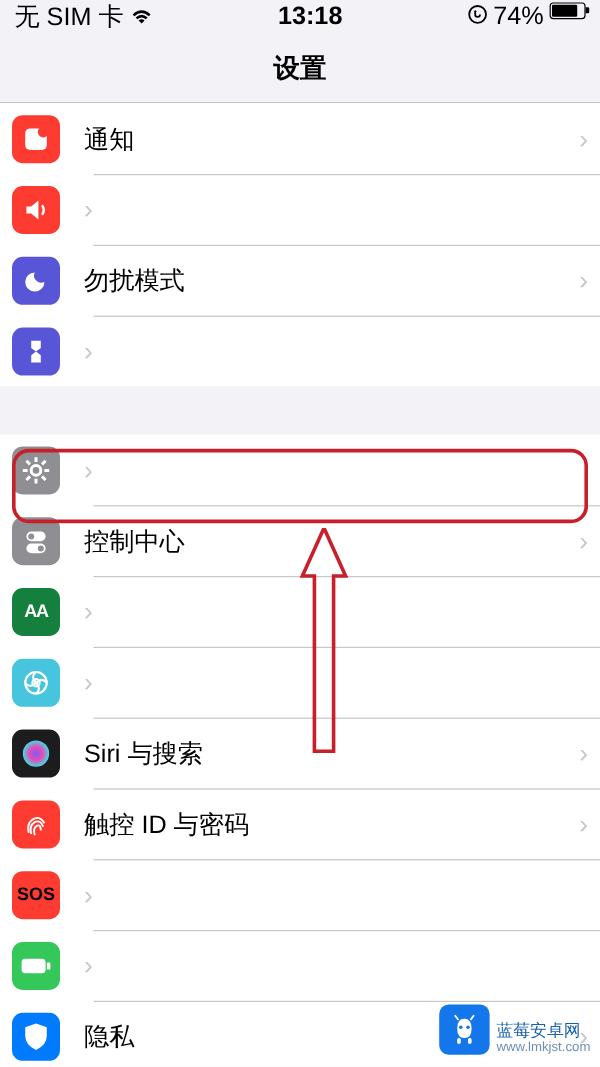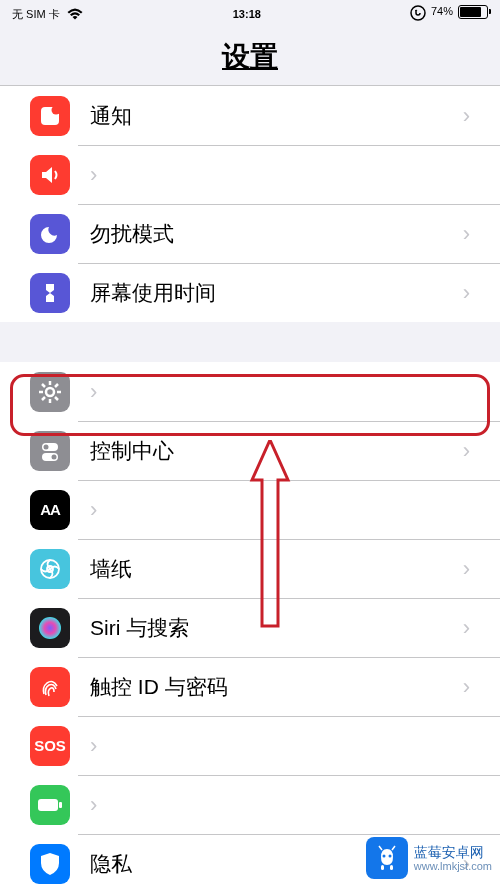--- a/index.html
+++ b/index.html
@@ -11,21 +11,21 @@
       position: relative;
       overflow: hidden;
     }
     .status-bar {
       height: 28px;
       display: flex;
       align-items: center;
       justify-content: space-between;
       padding: 0 12px;
       background: #f2f2f7;
-      font-size: 11px;
+      font-size: 21px;
     }
     .status-left { display: flex; align-items: center; gap: 6px; }
     .status-right { display: flex; align-items: flex-start; gap: 5px; }
     .wifi-icon { display: inline-block; }
     .battery-icon {
       width: 30px; height: 14px;
       border: 1.5px solid #000; border-radius: 3px;
       position: relative;
     }
     .battery-icon::after {
@@ -35,27 +35,27 @@
     .battery-fill {
       position: absolute; left: 1px; top: 1px; bottom: 1px;
       width: 74%; background: #000; border-radius: 1px;
     }
     .header {
       height: 58px;
       display: flex; align-items: center; justify-content: center;
       background: #f2f2f7;
       border-bottom: 0.5px solid #c6c6c8;
     }
-    .header-title { font-size: 28px; font-weight: 600; text-decoration: underline; }
+    .header-title { font-size: 22px; font-weight: 600; }
     .section { background: #fff; }
     .section + .section { margin-top: 40px; }
     .row {
       height: 59px;
       display: flex; align-items: center;
-      padding: 0 30px;
+      padding: 0 10px;
       position: relative;
     }
     .row + .row::before {
       content: ''; position: absolute; left: 78px; right: 0; top: 0;
       height: 0.5px; background: #c6c6c8;
     }
     .row-icon {
       width: 40px; height: 40px; border-radius: 9px;
       display: flex; align-items: center; justify-content: center;
       flex-shrink: 0; margin-right: 20px;
@@ -74,42 +74,42 @@
       z-index: 10;
     }
     .arrow-annotation {
       position: absolute;
       left: 248px; top: 440px;
       pointer-events: none; z-index: 10;
     }
     .watermark {
       position: absolute;
       right: 8px; bottom: 10px;
-      display: flex; align-items: center; gap: 6px;
+      display: flex; align-items: flex-end; gap: 6px;
       z-index: 20;
     }
     .watermark-icon {
       width: 42px; height: 42px; background: #1376ea;
       border-radius: 8px; position: relative;
       display:flex;align-items:center;justify-content:center;
     }
     .watermark-text { font-size: 14px; color: #1a5fb0; line-height: 1.2; }
     .watermark-url { font-size: 11px; color: #6b8fb8; }
     
     .ic-notif { background:#fe3b30; }
     .ic-sound { background:#fe3b30; }
     .ic-dnd { background:#5856d6; }
     .ic-screen { background:#5856d6; }
     .ic-general { background:#8e8e93; }
     .ic-control { background:#8e8e93; }
-    .ic-display { background:#000000;text-align:center; }
+    .ic-display { background:#15803d;text-align:center; }
     .ic-wall { background:#47c5de; }
     .ic-siri { background:#1c1c1e; }
     .ic-touch { background:#fe3b30; }
-    .ic-sos { background:#fe3b30; color:#ffffff;font-weight:700;font-size:15px; }
+    .ic-sos { background:#fe3b30; color:#000000;font-weight:700;font-size:15px; }
     .ic-batt { background:#34c759; }
     .ic-priv { background:#007aff; }
   </style>
 </head>
 <body>
 
 <div class="status-bar">
   <div class="status-left">
     <span>无 SIM 卡</span>
     <span class="wifi-icon">
@@ -166,21 +166,20 @@
     </div>
     <div class="row-label">勿扰模式</div>
     <div class="chevron">›</div>
   </div>
   <div class="row">
     <div class="row-icon ic-screen">
       <svg width="24" height="24" viewBox="0 0 24 24" fill="#fff">
           <path d="M8 3h8v6l-4 3 4 3v6H8v-6l4-3-4-3V3z"></path>
         </svg>
     </div>
-    <div class="row-label">屏幕使用时间</div>
     <div class="chevron">›</div>
   </div>
 </div>
 
 <div class="section">
   <div class="row">
     <div class="row-icon ic-general">
       <svg width="26" height="26" viewBox="0 0 26 26" fill="#fff">
           <circle cx="13" cy="13" r="4" fill="none" stroke="#fff" stroke-width="2.5"></circle>
           <g stroke="#fff" stroke-width="2.5">
@@ -214,21 +213,20 @@
     <div class="chevron">›</div>
   </div>
   <div class="row">
     <div class="row-icon ic-wall">
       <svg width="26" height="26" viewBox="0 0 26 26" fill="none" stroke="#fff" stroke-width="1.8">
           <circle cx="13" cy="13" r="9"></circle>
           <circle cx="13" cy="13" r="3"></circle>
           <path d="M13 4 Q8 8 13 13 Q18 18 13 22 M4 13 Q8 18 13 13 Q18 8 22 13"></path>
         </svg>
     </div>
-    <div class="row-label">墙纸</div>
     <div class="chevron">›</div>
   </div>
   <div class="row">
     <div class="row-icon ic-siri">
       <svg width="30" height="30" viewBox="0 0 30 30">
           <defs>
             <radialGradient id="sg">
               <stop offset="0%" stop-color="#7b5cff"></stop>
               <stop offset="50%" stop-color="#e74bb3"></stop>
               <stop offset="100%" stop-color="#3fdce8"></stop>

